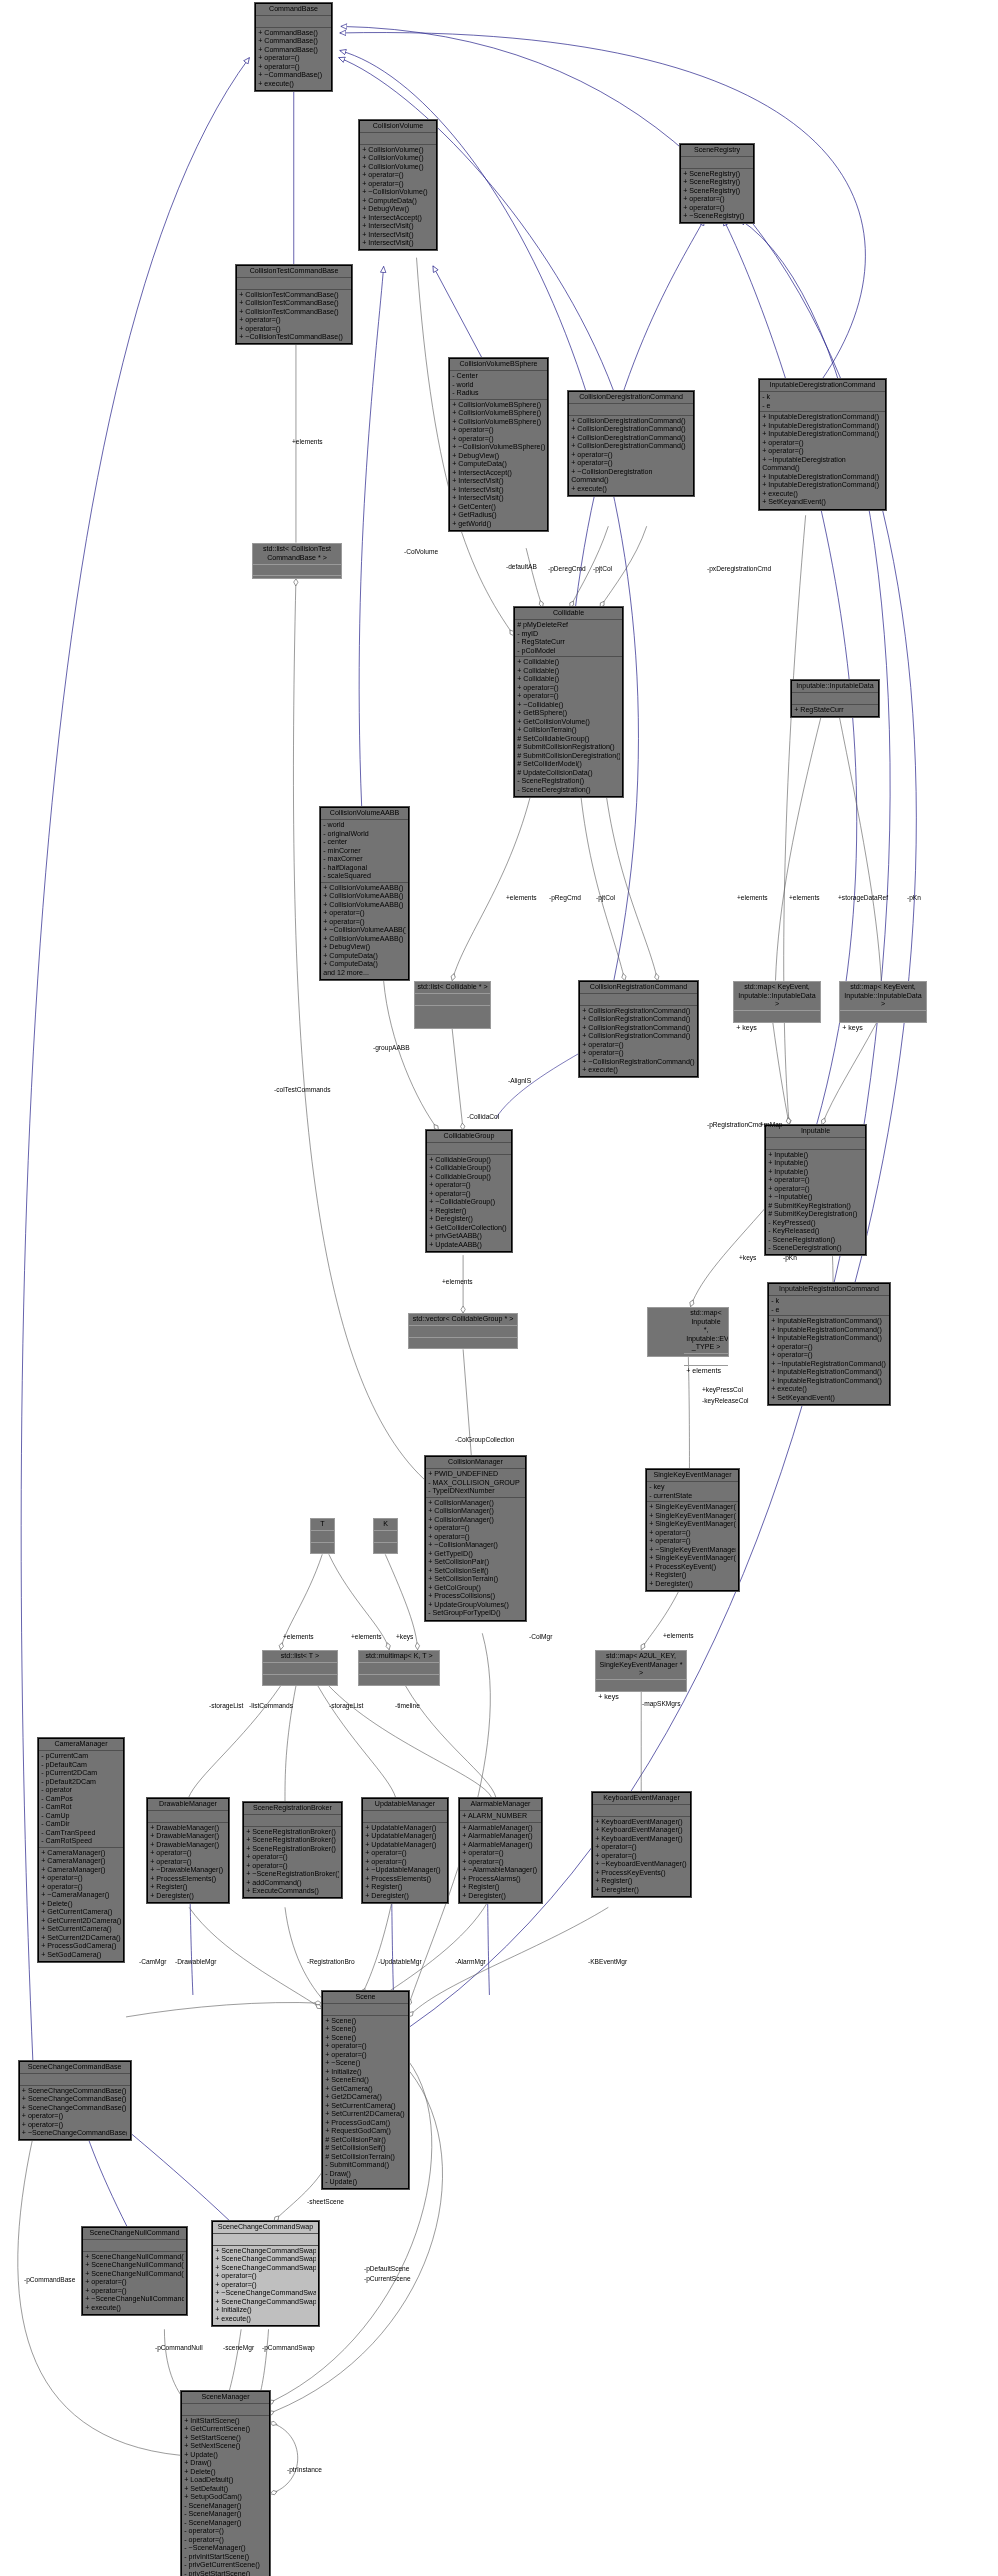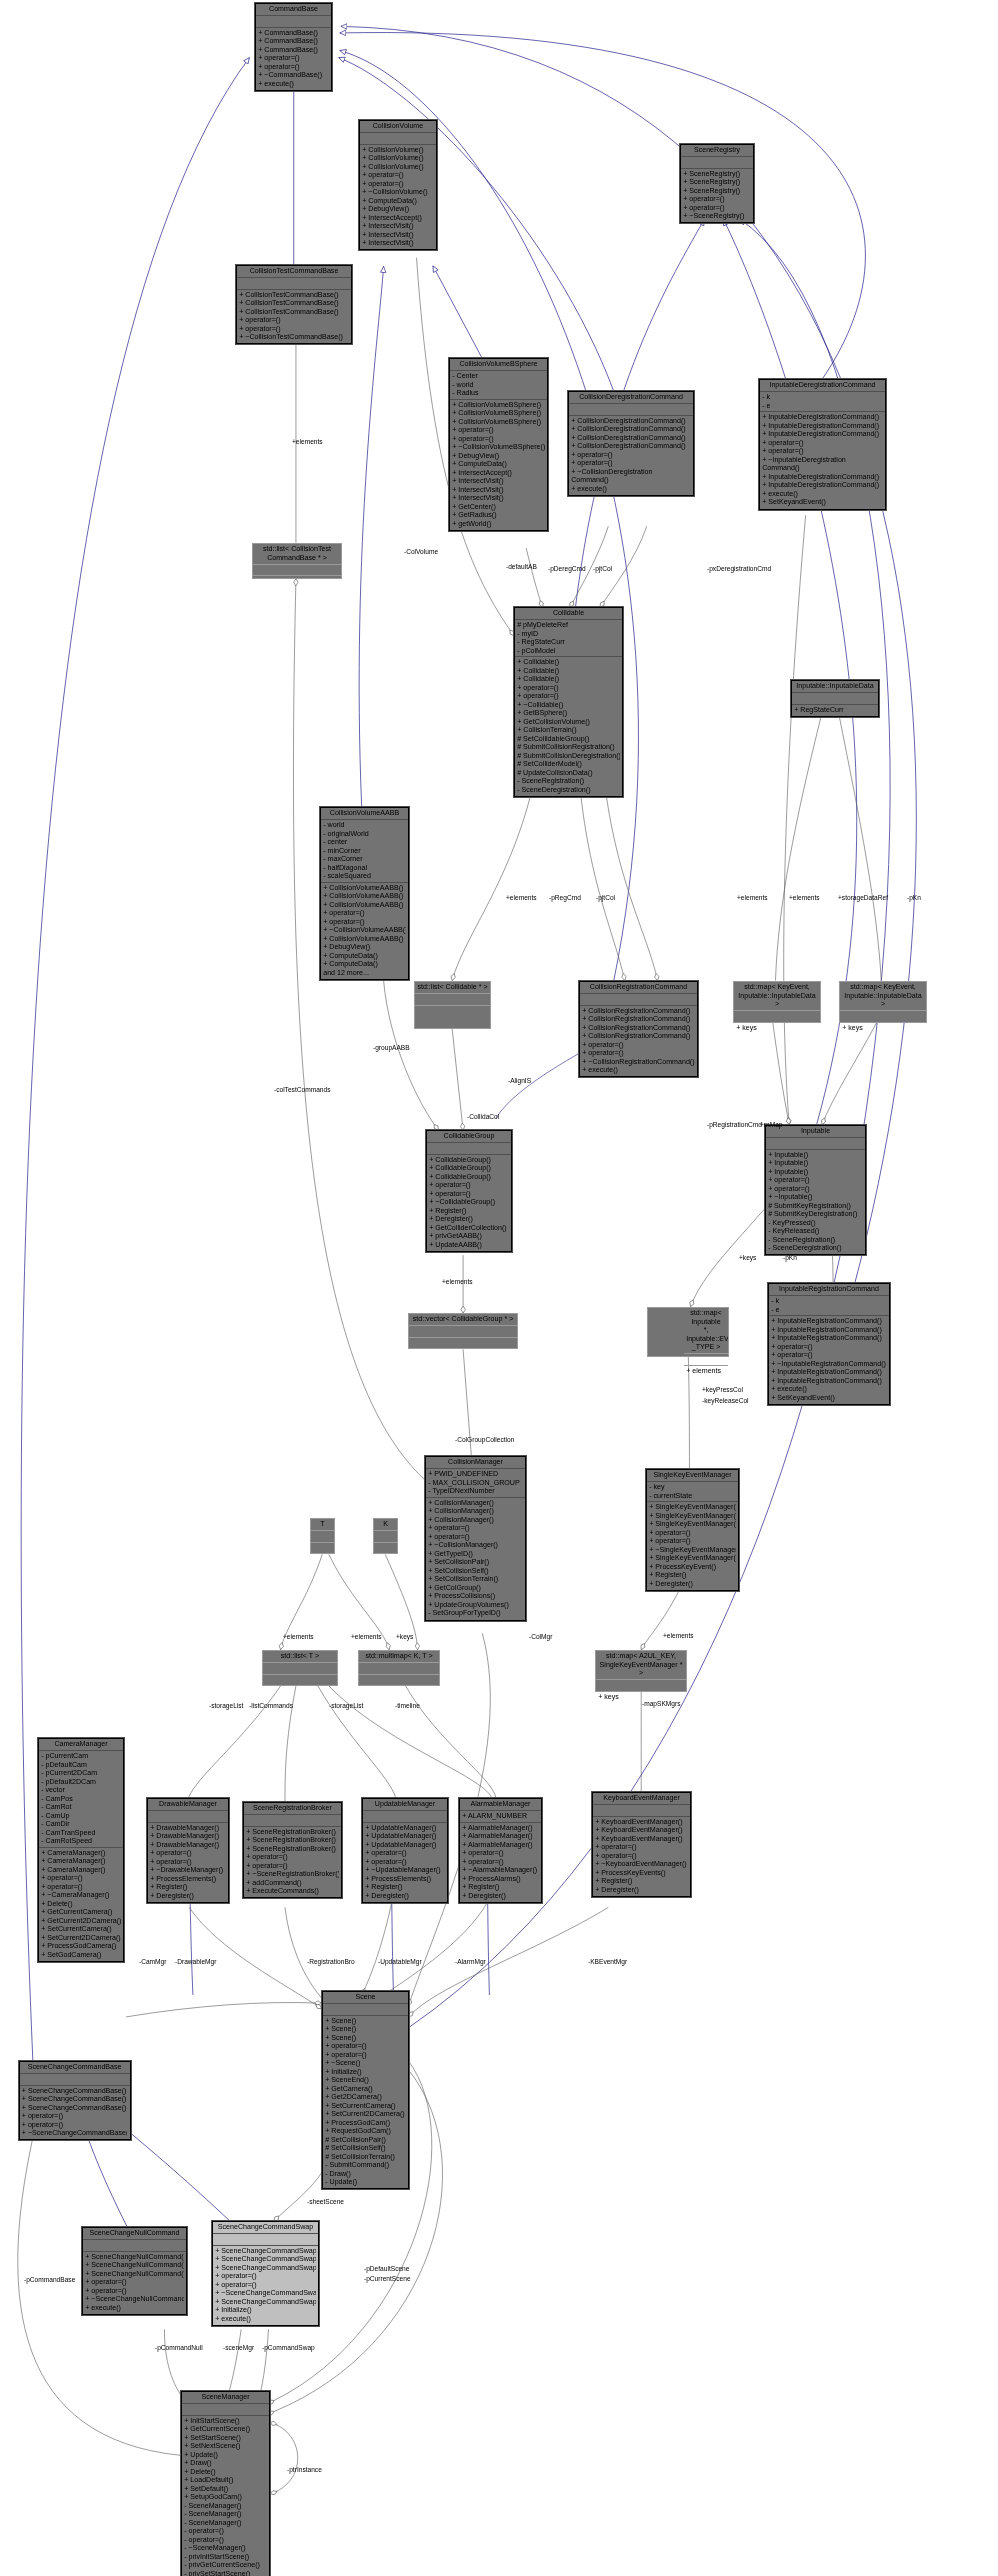--- a/index.html
+++ b/index.html
@@ -575,21 +575,21 @@
           <div class="row">+ keys</div>
         </div>
       </div>
       <div class="uml-node" style="left: 38px; top: 1738px; width: 86px;">
         <div class="title">CameraManager</div>
         <div class="attrs">
           <div class="row">- pCurrentCam</div>
           <div class="row">- pDefaultCam</div>
           <div class="row">- pCurrent2DCam</div>
           <div class="row">- pDefault2DCam</div>
-          <div class="row">- vector</div>
+          <div class="row">- operator</div>
           <div class="row">- CamPos</div>
           <div class="row">- CamRot</div>
           <div class="row">- CamUp</div>
           <div class="row">- CamDir</div>
           <div class="row">- CamTranSpeed</div>
           <div class="row">- CamRotSpeed</div>
         </div>
         <div class="ops">
           <div class="row">+ CameraManager()</div>
           <div class="row">+ CameraManager()</div>

